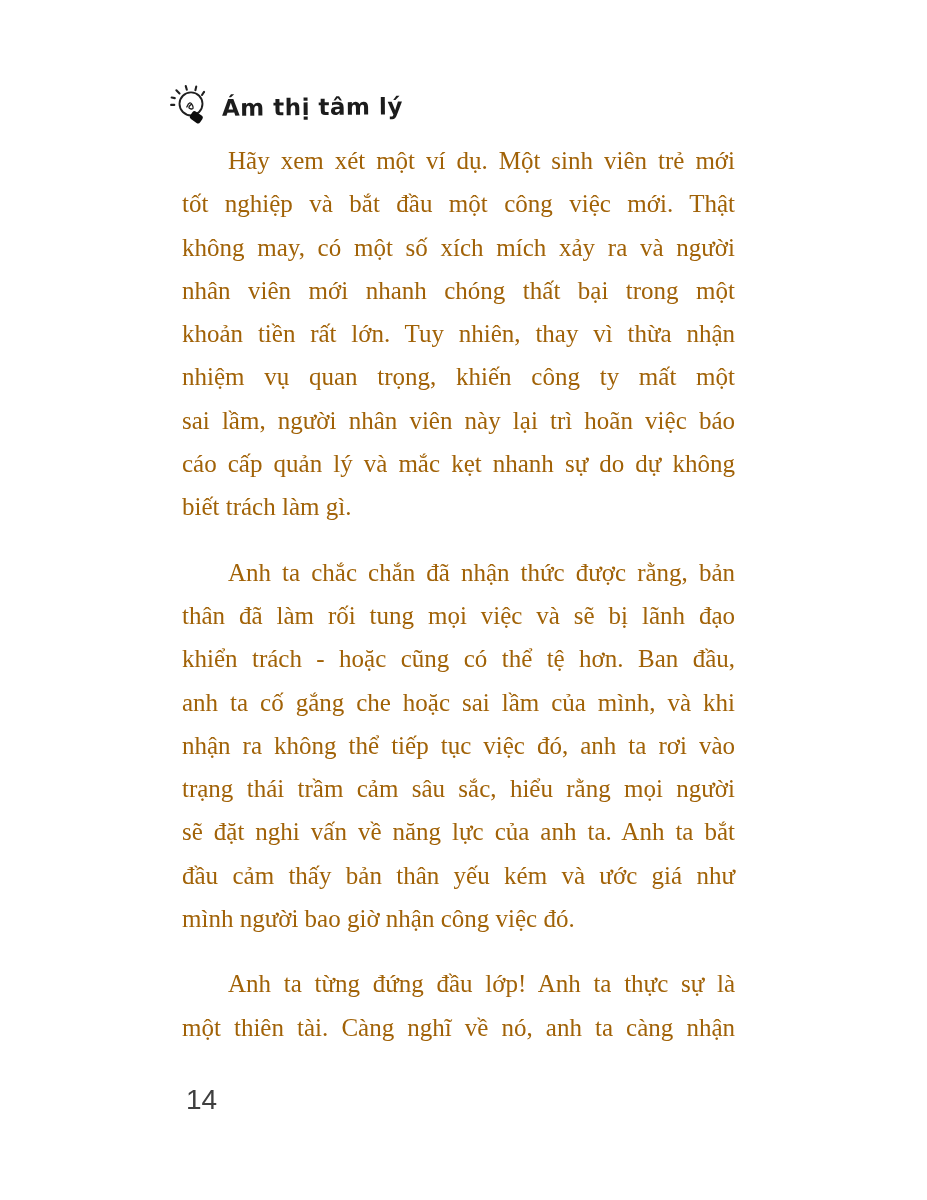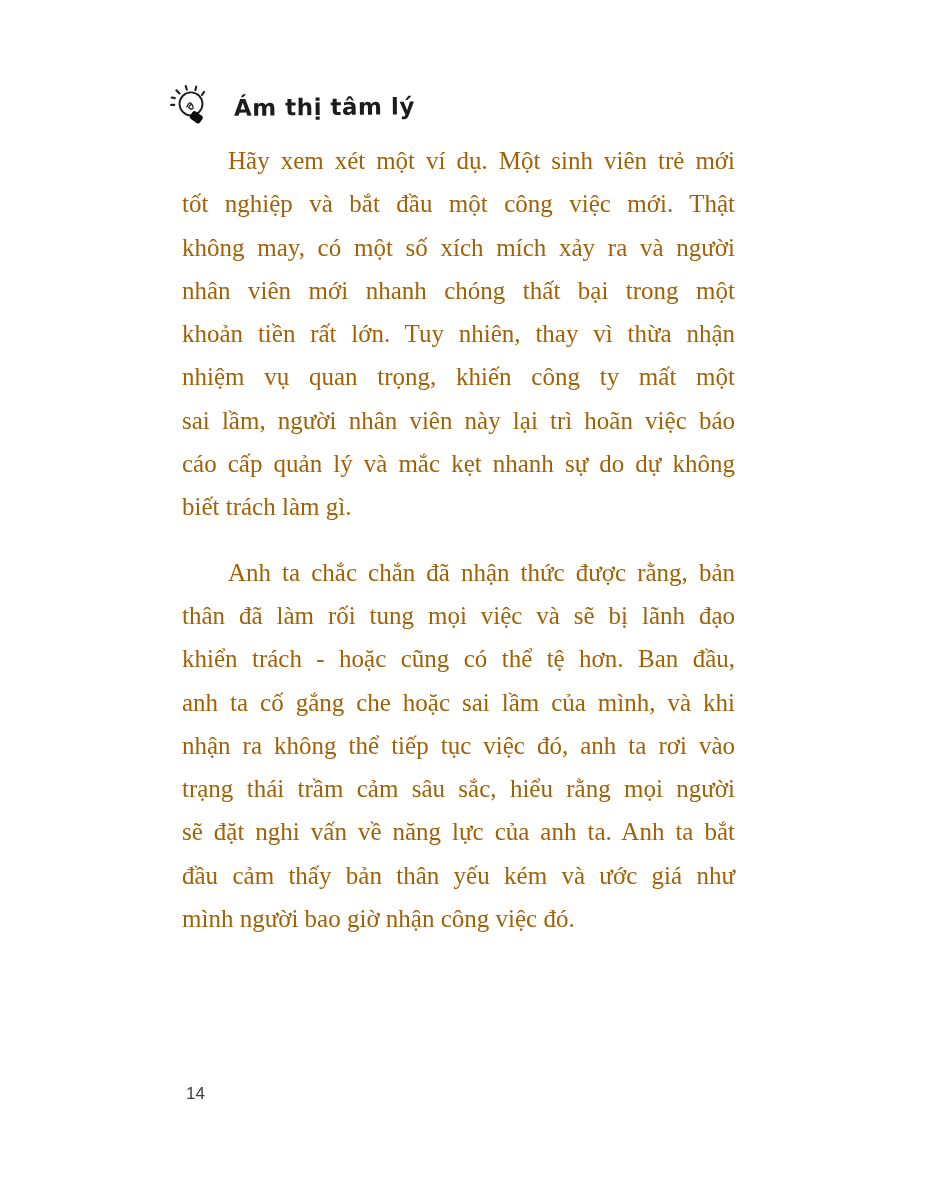--- a/index.html
+++ b/index.html
@@ -16,21 +16,21 @@
     inset: 0;
     background: #ffffff;
   }
   
   .page-header {
     position: absolute;
     left: 168px;
     top: 84px;
     display: flex;
     align-items: center;
-    gap: 20px;
+    gap: 8px;
   }
   .header-icon { width: 46px; height: 46px; display: inline-block; }
   .running-title {
     font-family: "DejaVu Sans", "Liberation Sans", sans-serif;
     font-weight: 700;
     font-size: 23px;
     letter-spacing: 0.5px;
     color: #1c1c1c;
     transform: rotate(-0.5deg);
     white-space: nowrap;
@@ -55,21 +55,21 @@
   .line.indent { text-indent: 46px; }
   .line.last { text-align-last: left; }
   
   .page-footer {
     position: absolute;
     left: 186px;
     top: 1084px;
   }
   .page-number {
     font-family: "Liberation Sans", "DejaVu Sans", sans-serif;
-    font-size: 17px;
+    font-size: 28px;
     color: #3f3f3f;
   }
 </style>
 </head>
 <body>
 
 <div class="page">
 
   <div class="page-header">
     <span class="header-icon">
@@ -106,19 +106,23 @@
         <div class="line indent">Anh ta chắc chắn đã nhận thức được rằng, bản</div>
         <div class="line">thân đã làm rối tung mọi việc và sẽ bị lãnh đạo</div>
         <div class="line">khiển trách - hoặc cũng có thể tệ hơn. Ban đầu,</div>
         <div class="line">anh ta cố gắng che hoặc sai lầm của mình, và khi</div>
         <div class="line">nhận ra không thể tiếp tục việc đó, anh ta rơi vào</div>
         <div class="line">trạng thái trầm cảm sâu sắc, hiểu rằng mọi người</div>
         <div class="line">sẽ đặt nghi vấn về năng lực của anh ta. Anh ta bắt</div>
         <div class="line">đầu cảm thấy bản thân yếu kém và ước giá như</div>
         <div class="line last">mình người bao giờ nhận công việc đó.</div>
       </div>
+      <div class="para">
+        <div class="line indent">Anh ta từng đứng đầu lớp! Anh ta thực sự là</div>
+        <div class="line">một thiên tài. Càng nghĩ về nó, anh ta càng nhận</div>
+      </div>
     </main>
 
   <div class="page-footer">
     <span class="page-number">14</span>
   </div>
 
 </div>
 
 </body></html>

